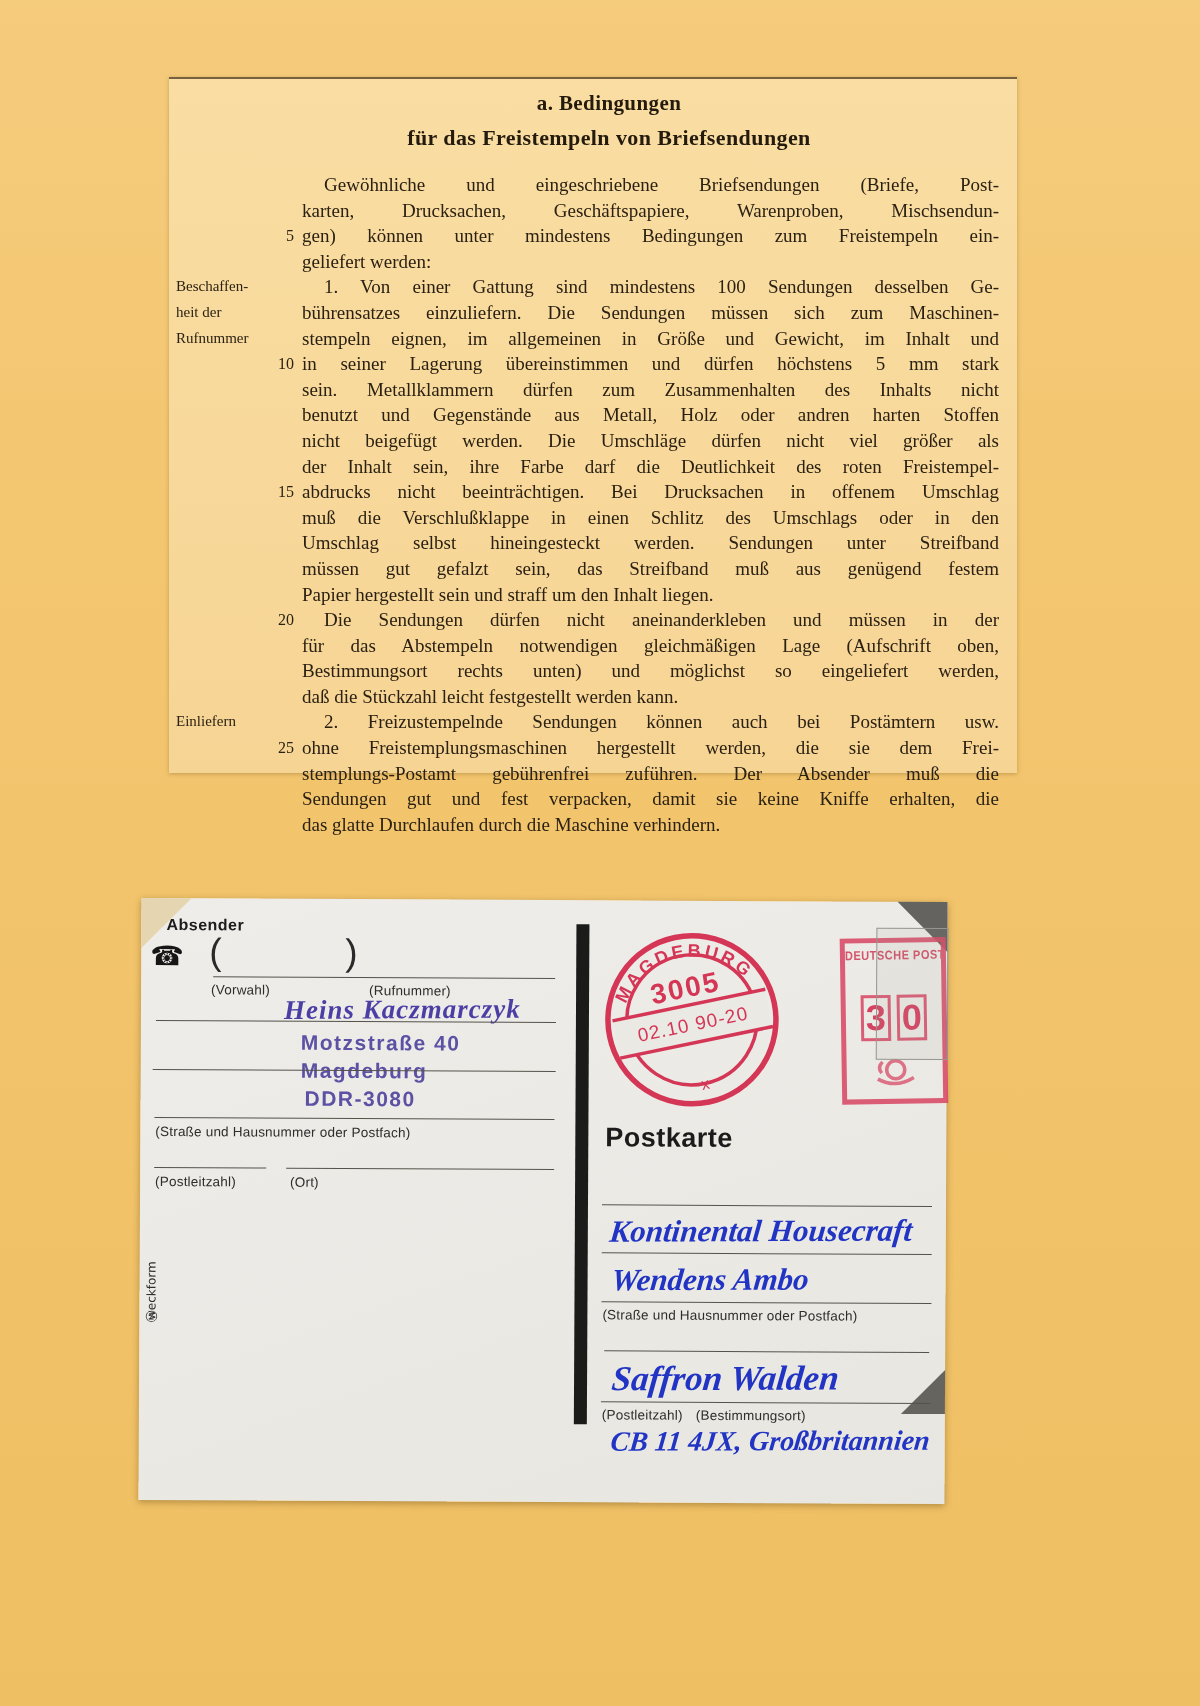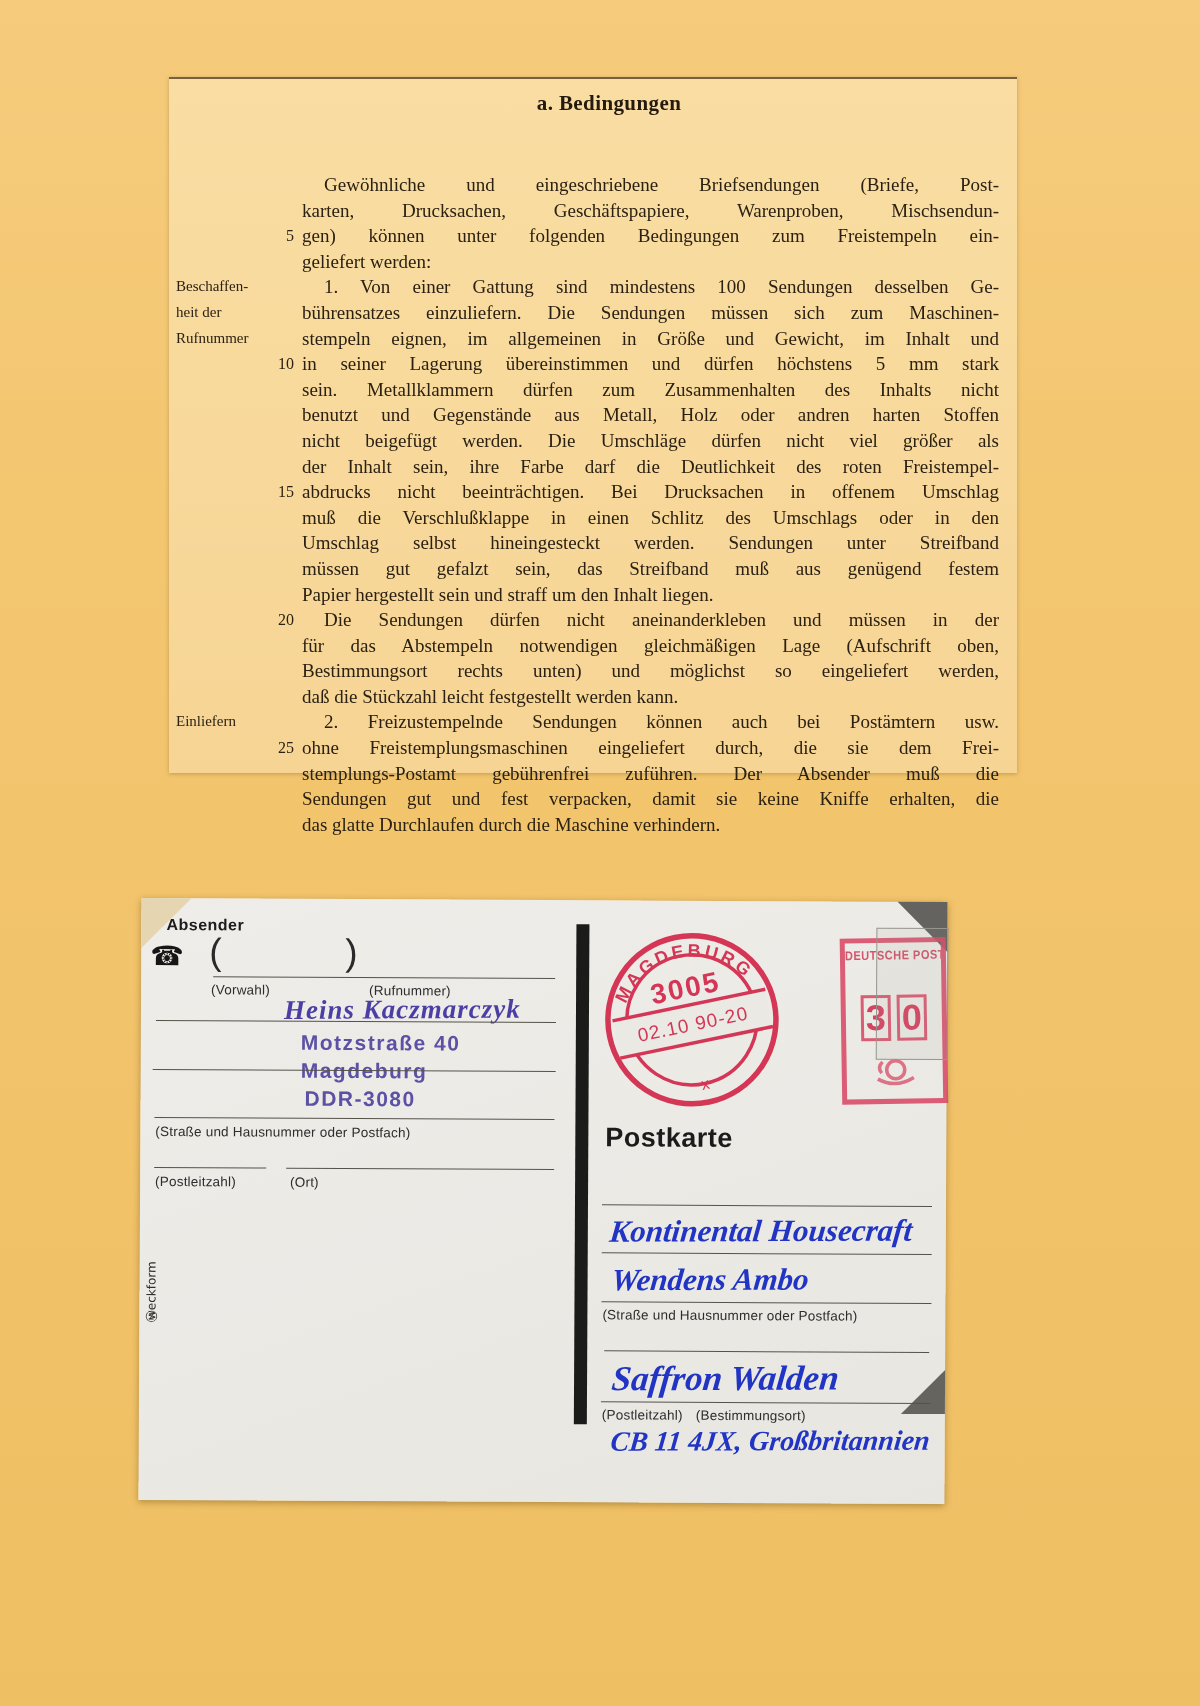--- a/index.html
+++ b/index.html
@@ -83,35 +83,36 @@
   .film { position:absolute; left:735px; top:26px; width:72px; height:132px;
     border:1px solid #97958f; background:rgba(160,158,152,.10); }
 </style>
 </head>
 <body>
 
 <div class="page">
 
   <div class="clipping">
     <div class="doc-title t1">a. Bedingungen</div>
+    <div class="doc-title t2">für das Freistempeln von Briefsendungen</div>
     <div class="article-lines">
         <div class="line ind">
           <span class="side"></span>
           <span class="num"></span>
           <span class="txt">Gewöhnliche und eingeschriebene Briefsendungen (Briefe, Post-</span>
         </div>
         <div class="line">
           <span class="side"></span>
           <span class="num"></span>
           <span class="txt">karten, Drucksachen, Geschäftspapiere, Warenproben, Mischsendun-</span>
         </div>
         <div class="line">
           <span class="side"></span>
           <span class="num">5</span>
-          <span class="txt">gen) können unter folgenden Bedingungen zum Freistempeln ein-</span>
+          <span class="txt">gen) können unter mindestens Bedingungen zum Freistempeln ein-</span>
         </div>
         <div class="line end">
           <span class="side"></span>
           <span class="num"></span>
           <span class="txt">geliefert werden:</span>
         </div>
         <div class="line ind">
           <span class="side">Beschaffen-</span>
           <span class="num"></span>
           <span class="txt">1. Von einer Gattung sind mindestens 100 Sendungen desselben Ge-</span>
@@ -197,21 +198,21 @@
           <span class="txt">daß die Stückzahl leicht festgestellt werden kann.</span>
         </div>
         <div class="line ind">
           <span class="side">Einliefern</span>
           <span class="num"></span>
           <span class="txt">2. Freizustempelnde Sendungen können auch bei Postämtern usw.</span>
         </div>
         <div class="line">
           <span class="side"></span>
           <span class="num">25</span>
-          <span class="txt">ohne Freistemplungsmaschinen eingeliefert durch, die sie dem Frei-</span>
+          <span class="txt">ohne Freistemplungsmaschinen hergestellt werden, die sie dem Frei-</span>
         </div>
         <div class="line">
           <span class="side"></span>
           <span class="num"></span>
           <span class="txt">stemplungs-Postamt gebührenfrei zuführen. Der Absender muß die</span>
         </div>
         <div class="line">
           <span class="side"></span>
           <span class="num"></span>
           <span class="txt">Sendungen gut und fest verpacken, damit sie keine Kniffe erhalten, die</span>

